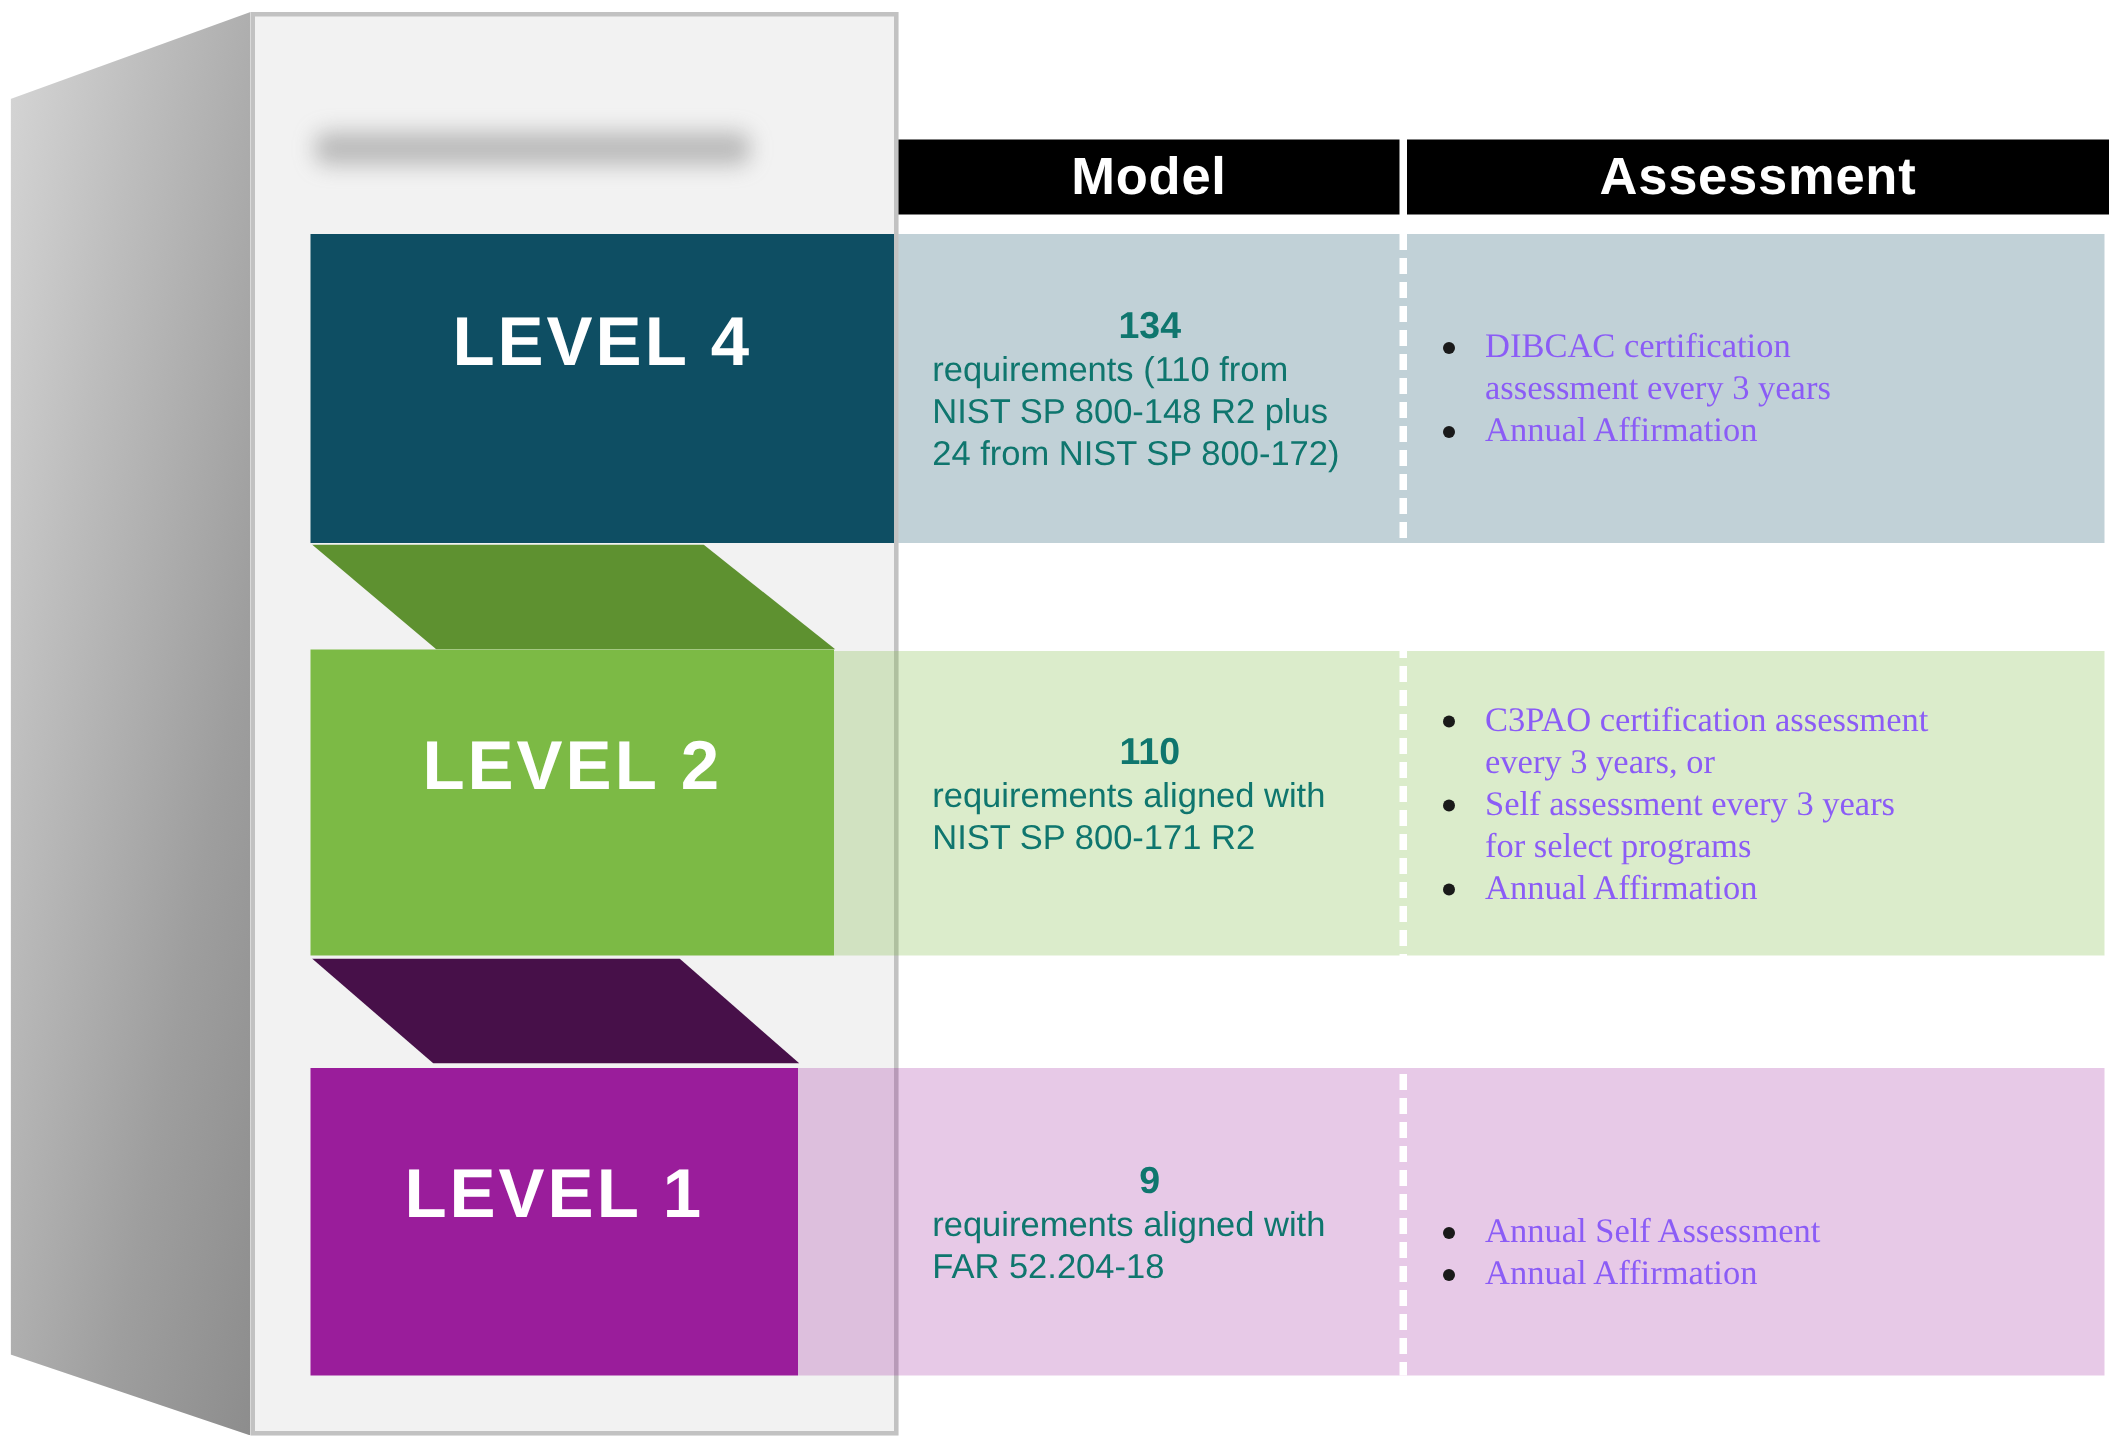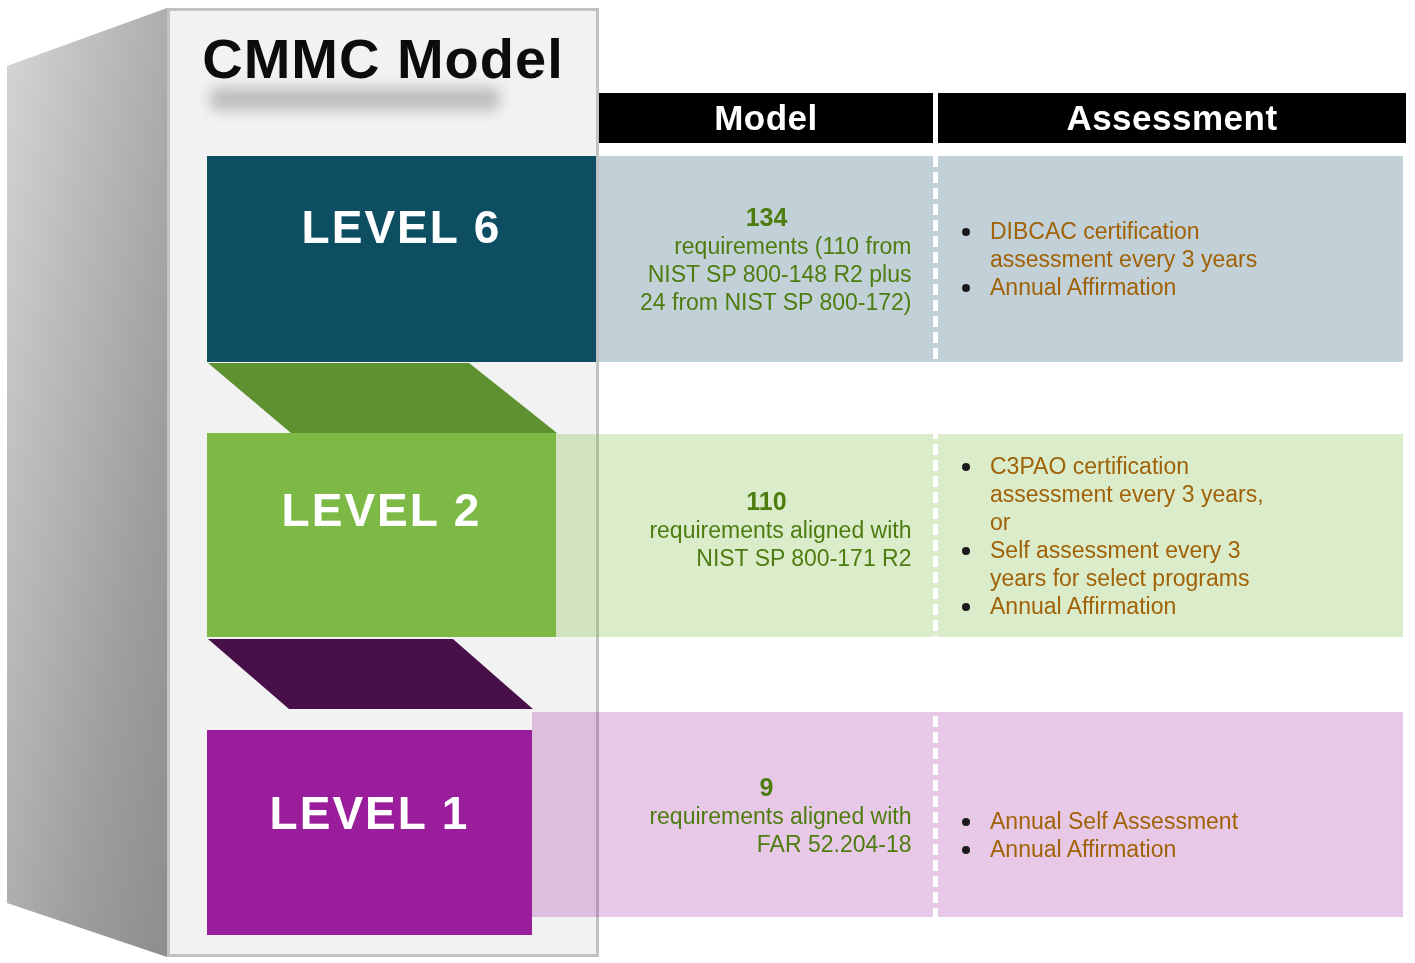--- a/index.html
+++ b/index.html
@@ -66,76 +66,75 @@
   
   .col-divider {
     position:absolute; left:933px; top:156px; width:5px; height:761px; z-index:3;
     background:repeating-linear-gradient(to bottom, #ffffff 0 11px, transparent 11px 16px);
   }
 
   
   .cell-model {
     position:absolute; left:600px; width:333px; z-index:4;
     display:flex; flex-direction:column; justify-content:center; align-items:center;
-    text-align:right; color:#4d7c0f; font-size:23px; line-height:28px;
+    text-align:left; color:#0f766e; font-size:23px; line-height:28px;
   }
   .cell-model .num  { font-weight:800; font-size:25px; line-height:30px; }
   .cell-model .txt  { max-width:290px; }
   .cm-3 { top:156px; height:206px; }
   .cm-2 { top:434px; height:189px; }
   .cm-1 { top:712px; height:205px; }
 
   .cell-assess {
     position:absolute; left:952px; width:450px; z-index:4;
     display:flex; flex-direction:column; justify-content:center;
-    color:#a16207; font-size:23px; line-height:28px;
+    color:#8b5cf6; font-size:23px; line-height:28px;font-family:Liberation Serif, serif;
   }
   .ca-3 { top:156px; height:206px; }
   .ca-2 { top:434px; height:203px; }
   .ca-1 { top:732px; height:205px; }
   .cell-assess ul { list-style:none; margin:0; padding:0; }
   .cell-assess li { position:relative; padding-left:38px; max-width:300px; }
   .cell-assess li::before {
     content:""; position:absolute; left:10px; top:11px;
     width:8px; height:8px; border-radius:50%; background:#1a1a1a;
   }
 </style>
 </head>
 <body>
 
 <div class="stage">
 
   <div class="side-face"></div>
   <div class="panel"></div>
-  <div class="title">CMMC Model</div>
   <div class="ghost ghost-title"></div>
 
   <div class="hdr hdr-assess" style="background: rgb(0, 0, 0);">
     <span>Assessment</span>
   </div>
   <div class="hdr hdr-model" style="background: rgb(0, 0, 0);">
     <span>Model</span>
   </div>
 
   <div class="band band-3" style="background: rgba(14, 78, 99, 0.26);"></div>
   <div class="band band-2" style="background: rgba(124, 186, 69, 0.28);"></div>
   <div class="band band-1" style="background: rgba(154, 29, 155, 0.24);"></div>
 
   <div class="fold fold-green"></div>
   <div class="fold fold-purple"></div>
 
   <div class="banner banner-3" style="background: rgb(14, 78, 99);">
-    <span>LEVEL 6</span>
+    <span>LEVEL 4</span>
   </div>
   <div class="ghost ghost-b3"></div>
   <div class="banner banner-2" style="background: rgb(124, 186, 69);">
     <span>LEVEL 2</span>
   </div>
   <div class="ghost ghost-b2"></div>
-  <div class="banner banner-1" style="background: rgb(154, 29, 155); margin-top: 18px;">
+  <div class="banner banner-1" style="background: rgb(154, 29, 155);">
     <span>LEVEL 1</span>
   </div>
   <div class="ghost ghost-b1"></div>
 
   <div class="col-divider"></div>
 
   <div class="cell-model cm-3">
     <div class="num">134</div>
     <div class="txt">requirements (110 from NIST SP 800-148 R2 plus 24 from NIST SP 800-172)</div>
   </div>

